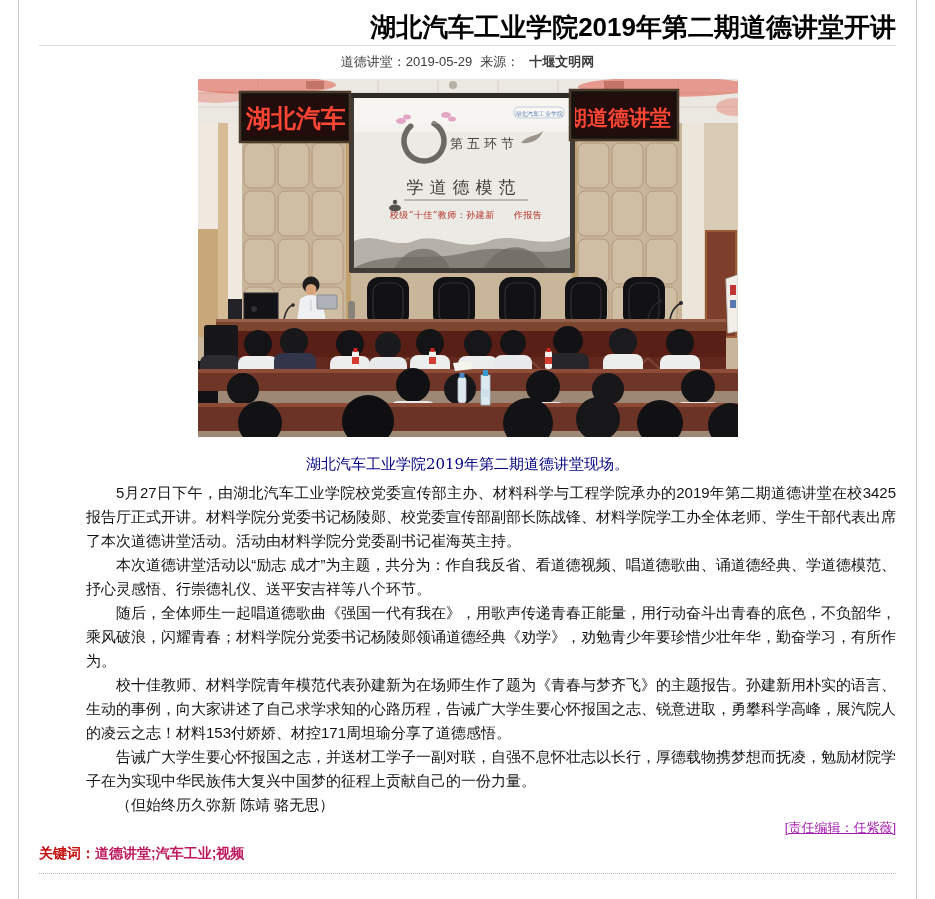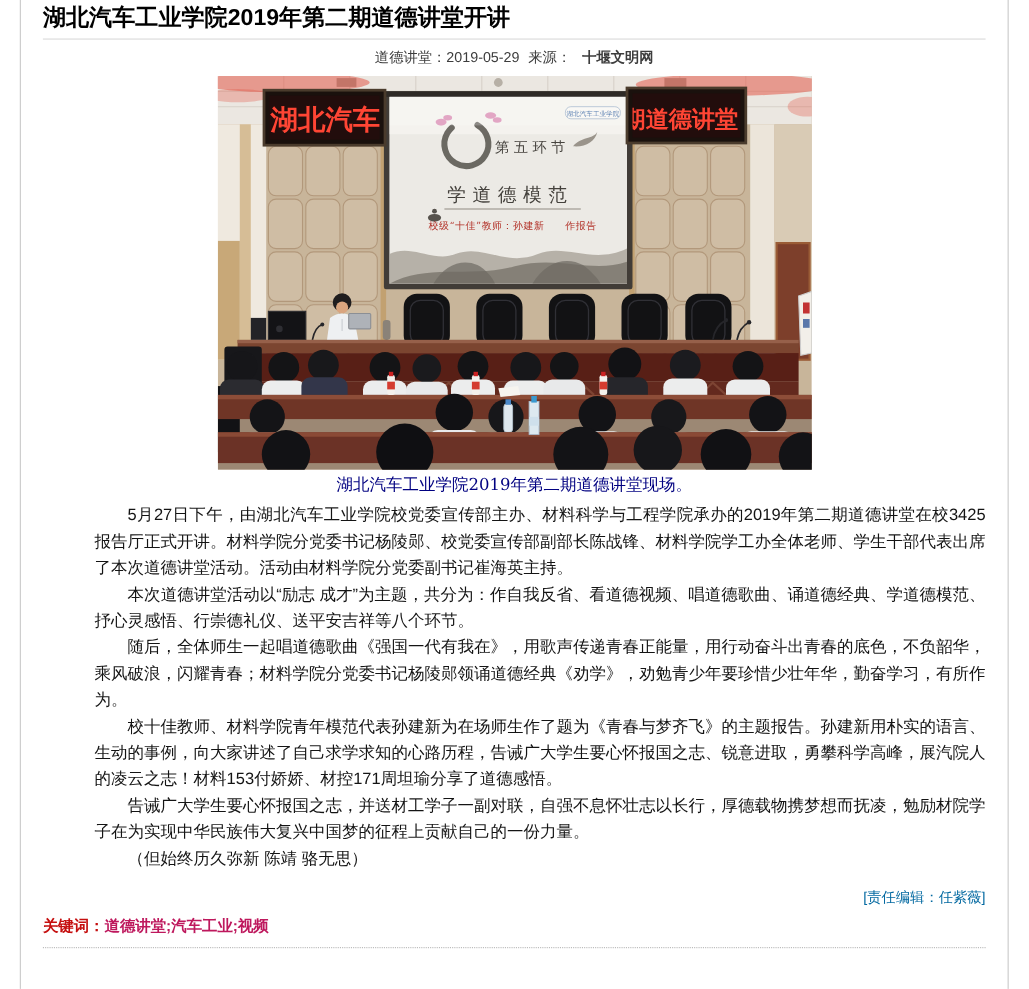--- a/index.html
+++ b/index.html
@@ -2,33 +2,33 @@
 <html><head>
 <meta charset="utf-8">
 <style>
   * { margin:0; padding:0; box-sizing:border-box; }
   html,body { background:#ffffff; }
   body { font-family:"Liberation Sans", sans-serif; color:#111; }
   .page { position:relative; width:935px; height:899px; background:#fff; overflow:hidden; }
   .article { position:absolute; left:18px; top:0; width:899px; height:899px;
              border-left:1px solid #c9c9c9; border-right:1px solid #c9c9c9;
              padding:0 20px; background:#fff; }
-  .title { text-align:left; font-size:21px; line-height:28px; font-weight:bold;
-           color:#000; padding-top:3px; }
+  .title { text-align:right; font-size:26px; line-height:28px; font-weight:bold;
+           color:#000; padding-top:13px; }
   .divider { border-top:1px solid #dadada; margin-top:4px; }
   .meta { text-align:center; font-size:13px; color:#3d3d3d; margin-top:7px; }
   .meta .src-label { margin-left:8px; }
   .meta .src-value { margin-left:10px;font-weight:bold; }
   figure { width:540px; margin:8px auto 0 auto; }
   .photo-frame { width:540px; height:358px; display:block; }
   figcaption { text-align:center; font-family:"DejaVu Serif", serif; font-size:15px;
-               color:#000080; margin-top:4px; }
+               color:#000080; margin-top:18px; }
   .content { margin-top:7px; font-size:15px; line-height:24px; color:#141414;margin-left:47px; }
   .content p { text-indent:2em; text-align:justify; }
-  .editor { text-align:right; font-size:13px; color:#0369a1; margin-top:14px; }
+  .editor { text-align:right; font-size:13px; color:#a21caf; margin-top:2px;text-decoration:underline; }
   .keywords { margin-top:8px; font-size:14px; font-weight:bold; color:#c50f0f;
               padding-bottom:10px; border-bottom:1px dotted #b5b5b5; }
   .keywords a { color:#be185d; text-decoration:none; }
   
   .led-text { font-family:"Liberation Sans",sans-serif; font-weight:bold; }
   .ink-text { font-family:"DejaVu Serif",serif; }
 </style>
 </head>
 <body>
 

